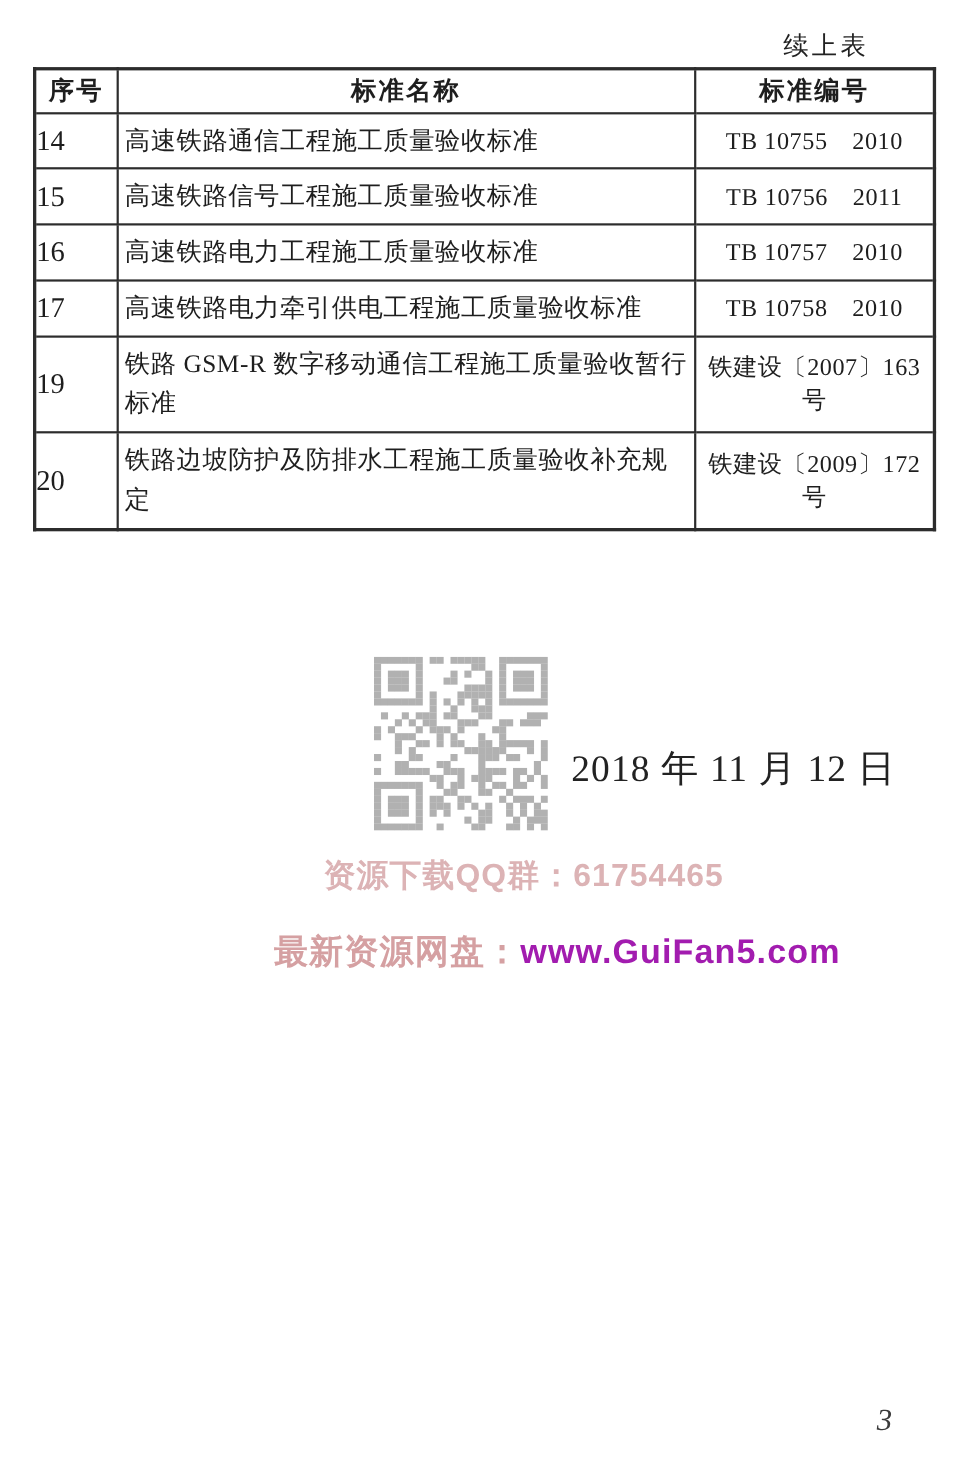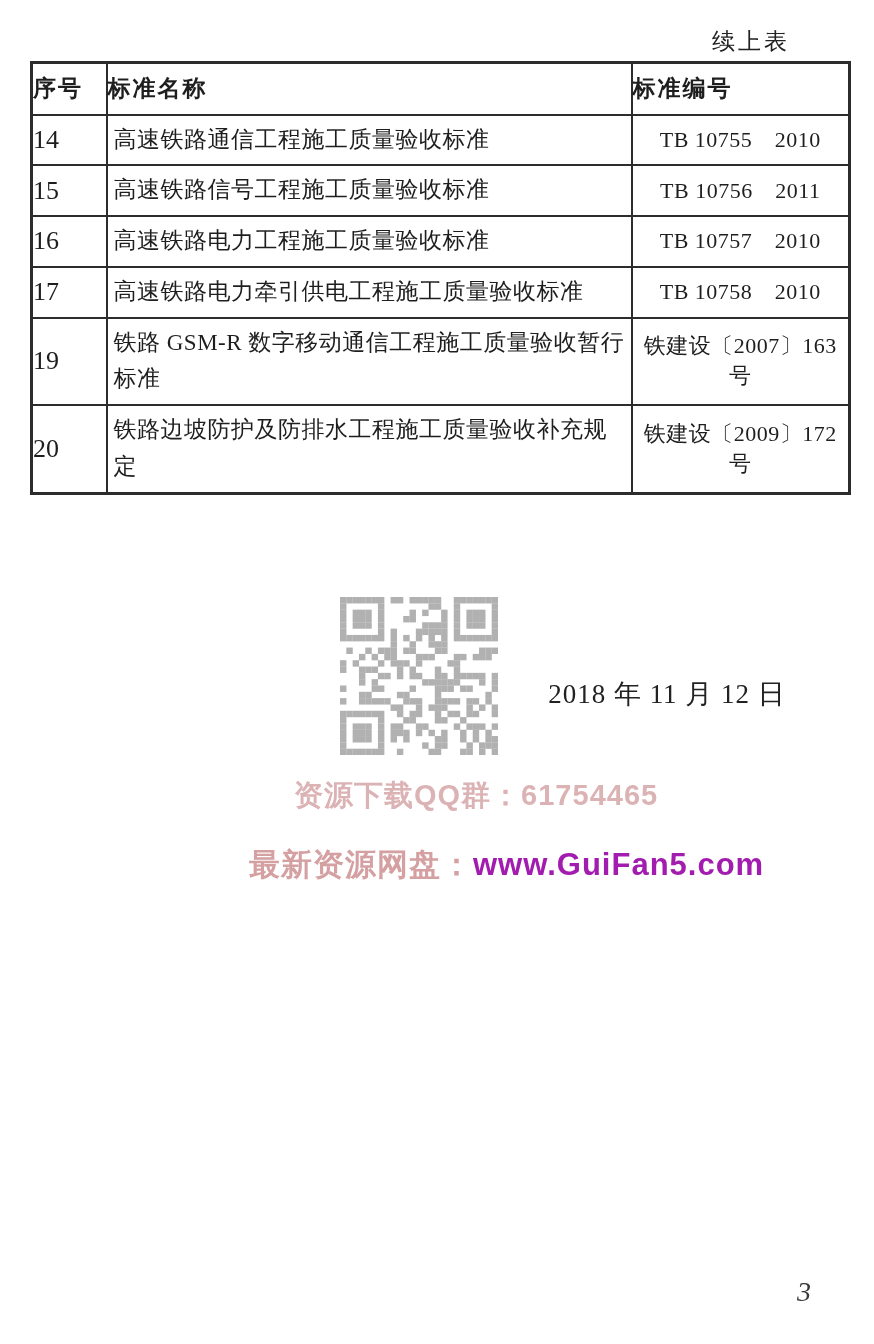--- a/index.html
+++ b/index.html
@@ -26,24 +26,24 @@
     border-collapse: collapse;
     table-layout: fixed;
     border: 3px solid #2c2c2c;
   }
   .std-table th, .std-table td {
     border: 2px solid #2c2c2c;
     vertical-align: middle;
     font-weight: normal;
   }
   .std-table th {
-    height: 52px;
+    height: 40px;
     font-size: 23px;
     font-weight: bold;
-    text-align: left;
+    text-align: center;
     letter-spacing: 2px;
   }
   .col-no   { width: 75px; }
   .col-name { width: 525px; }
   .col-code { width: 218px; }
   .std-table td.c-no {
     text-align: left;
     font-size: 26px;
     height: 50px;
   }
@@ -73,21 +73,21 @@
     font-family: "Liberation Sans", "DejaVu Sans", sans-serif;
     font-weight: bold;
     font-size: 30px;
     letter-spacing: 4px;
     color: #1b1b1b;
   }
   .issue-date {
     position: absolute;
     left: 497px; top: 676px; width: 340px;
     text-align: center;
-    font-size: 27px;
+    font-size: 34px;
     letter-spacing: 1px;
     color: #222;
   }
   .wm {
     position: absolute;
     font-family: "Liberation Sans", "DejaVu Sans", sans-serif;
     font-weight: bold;
     white-space: nowrap;
   }
   .wm1 { top: 776px; left: 294px; font-size: 29px; letter-spacing: 1px; }

